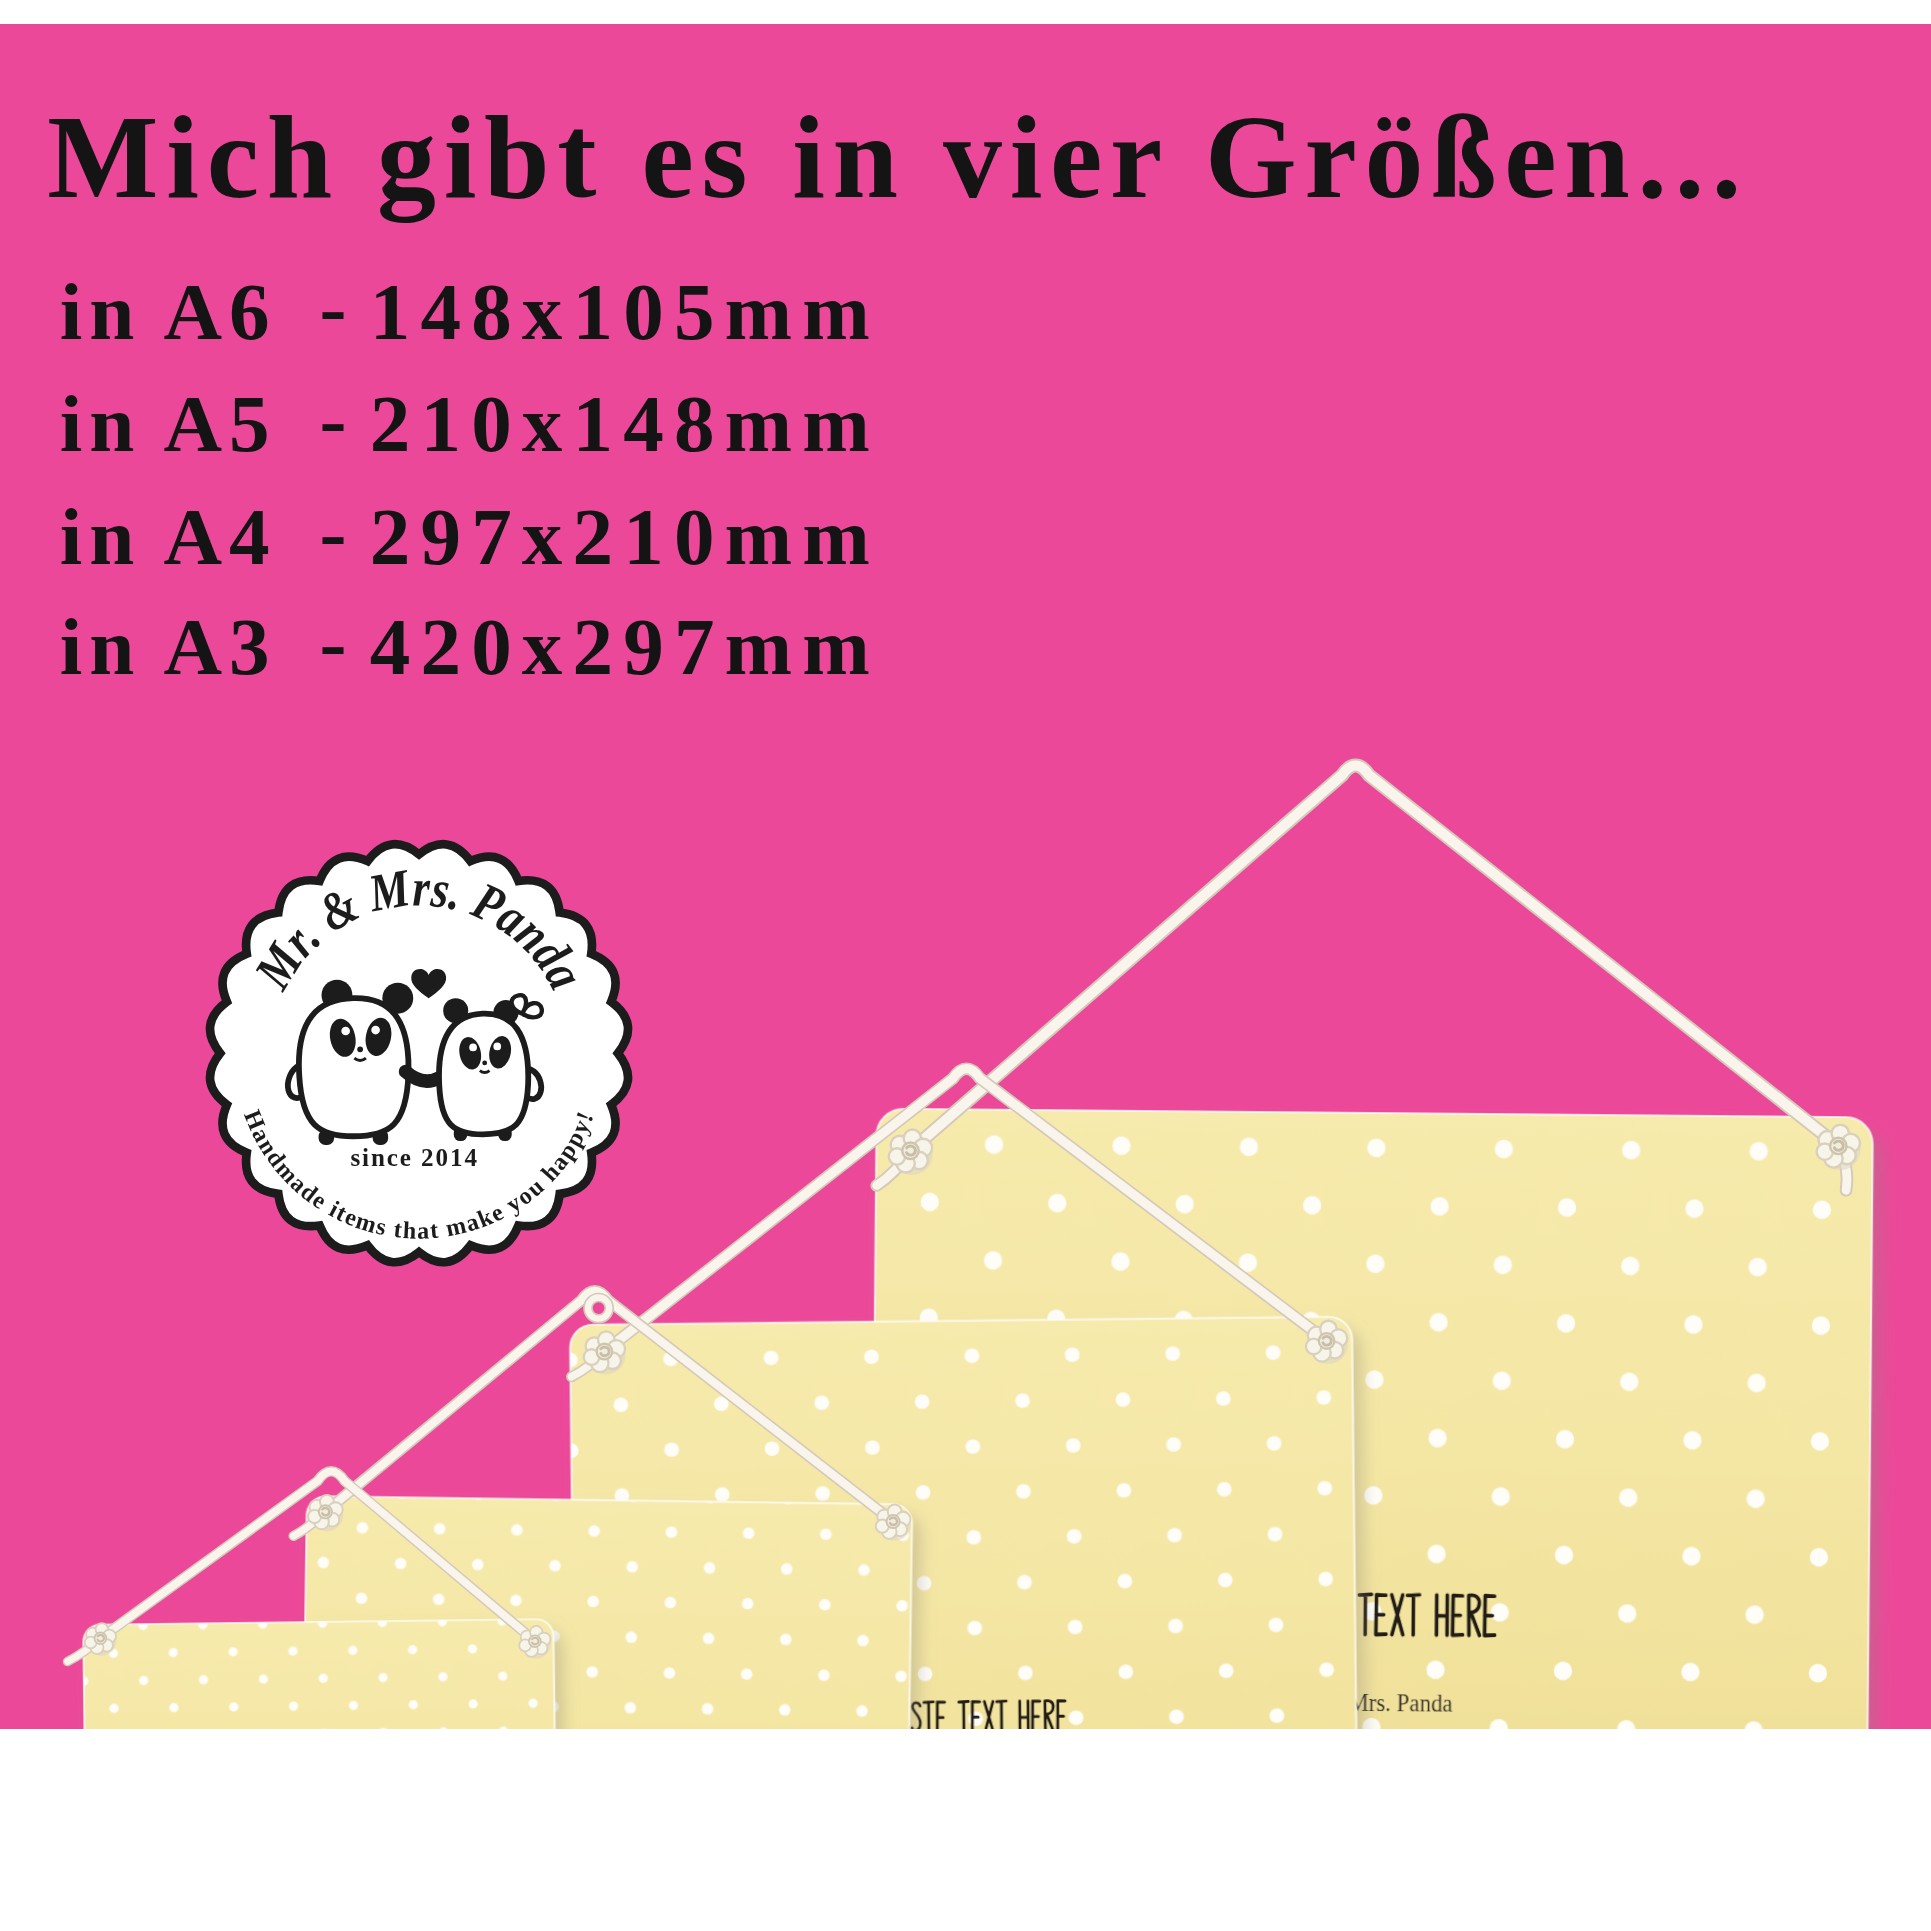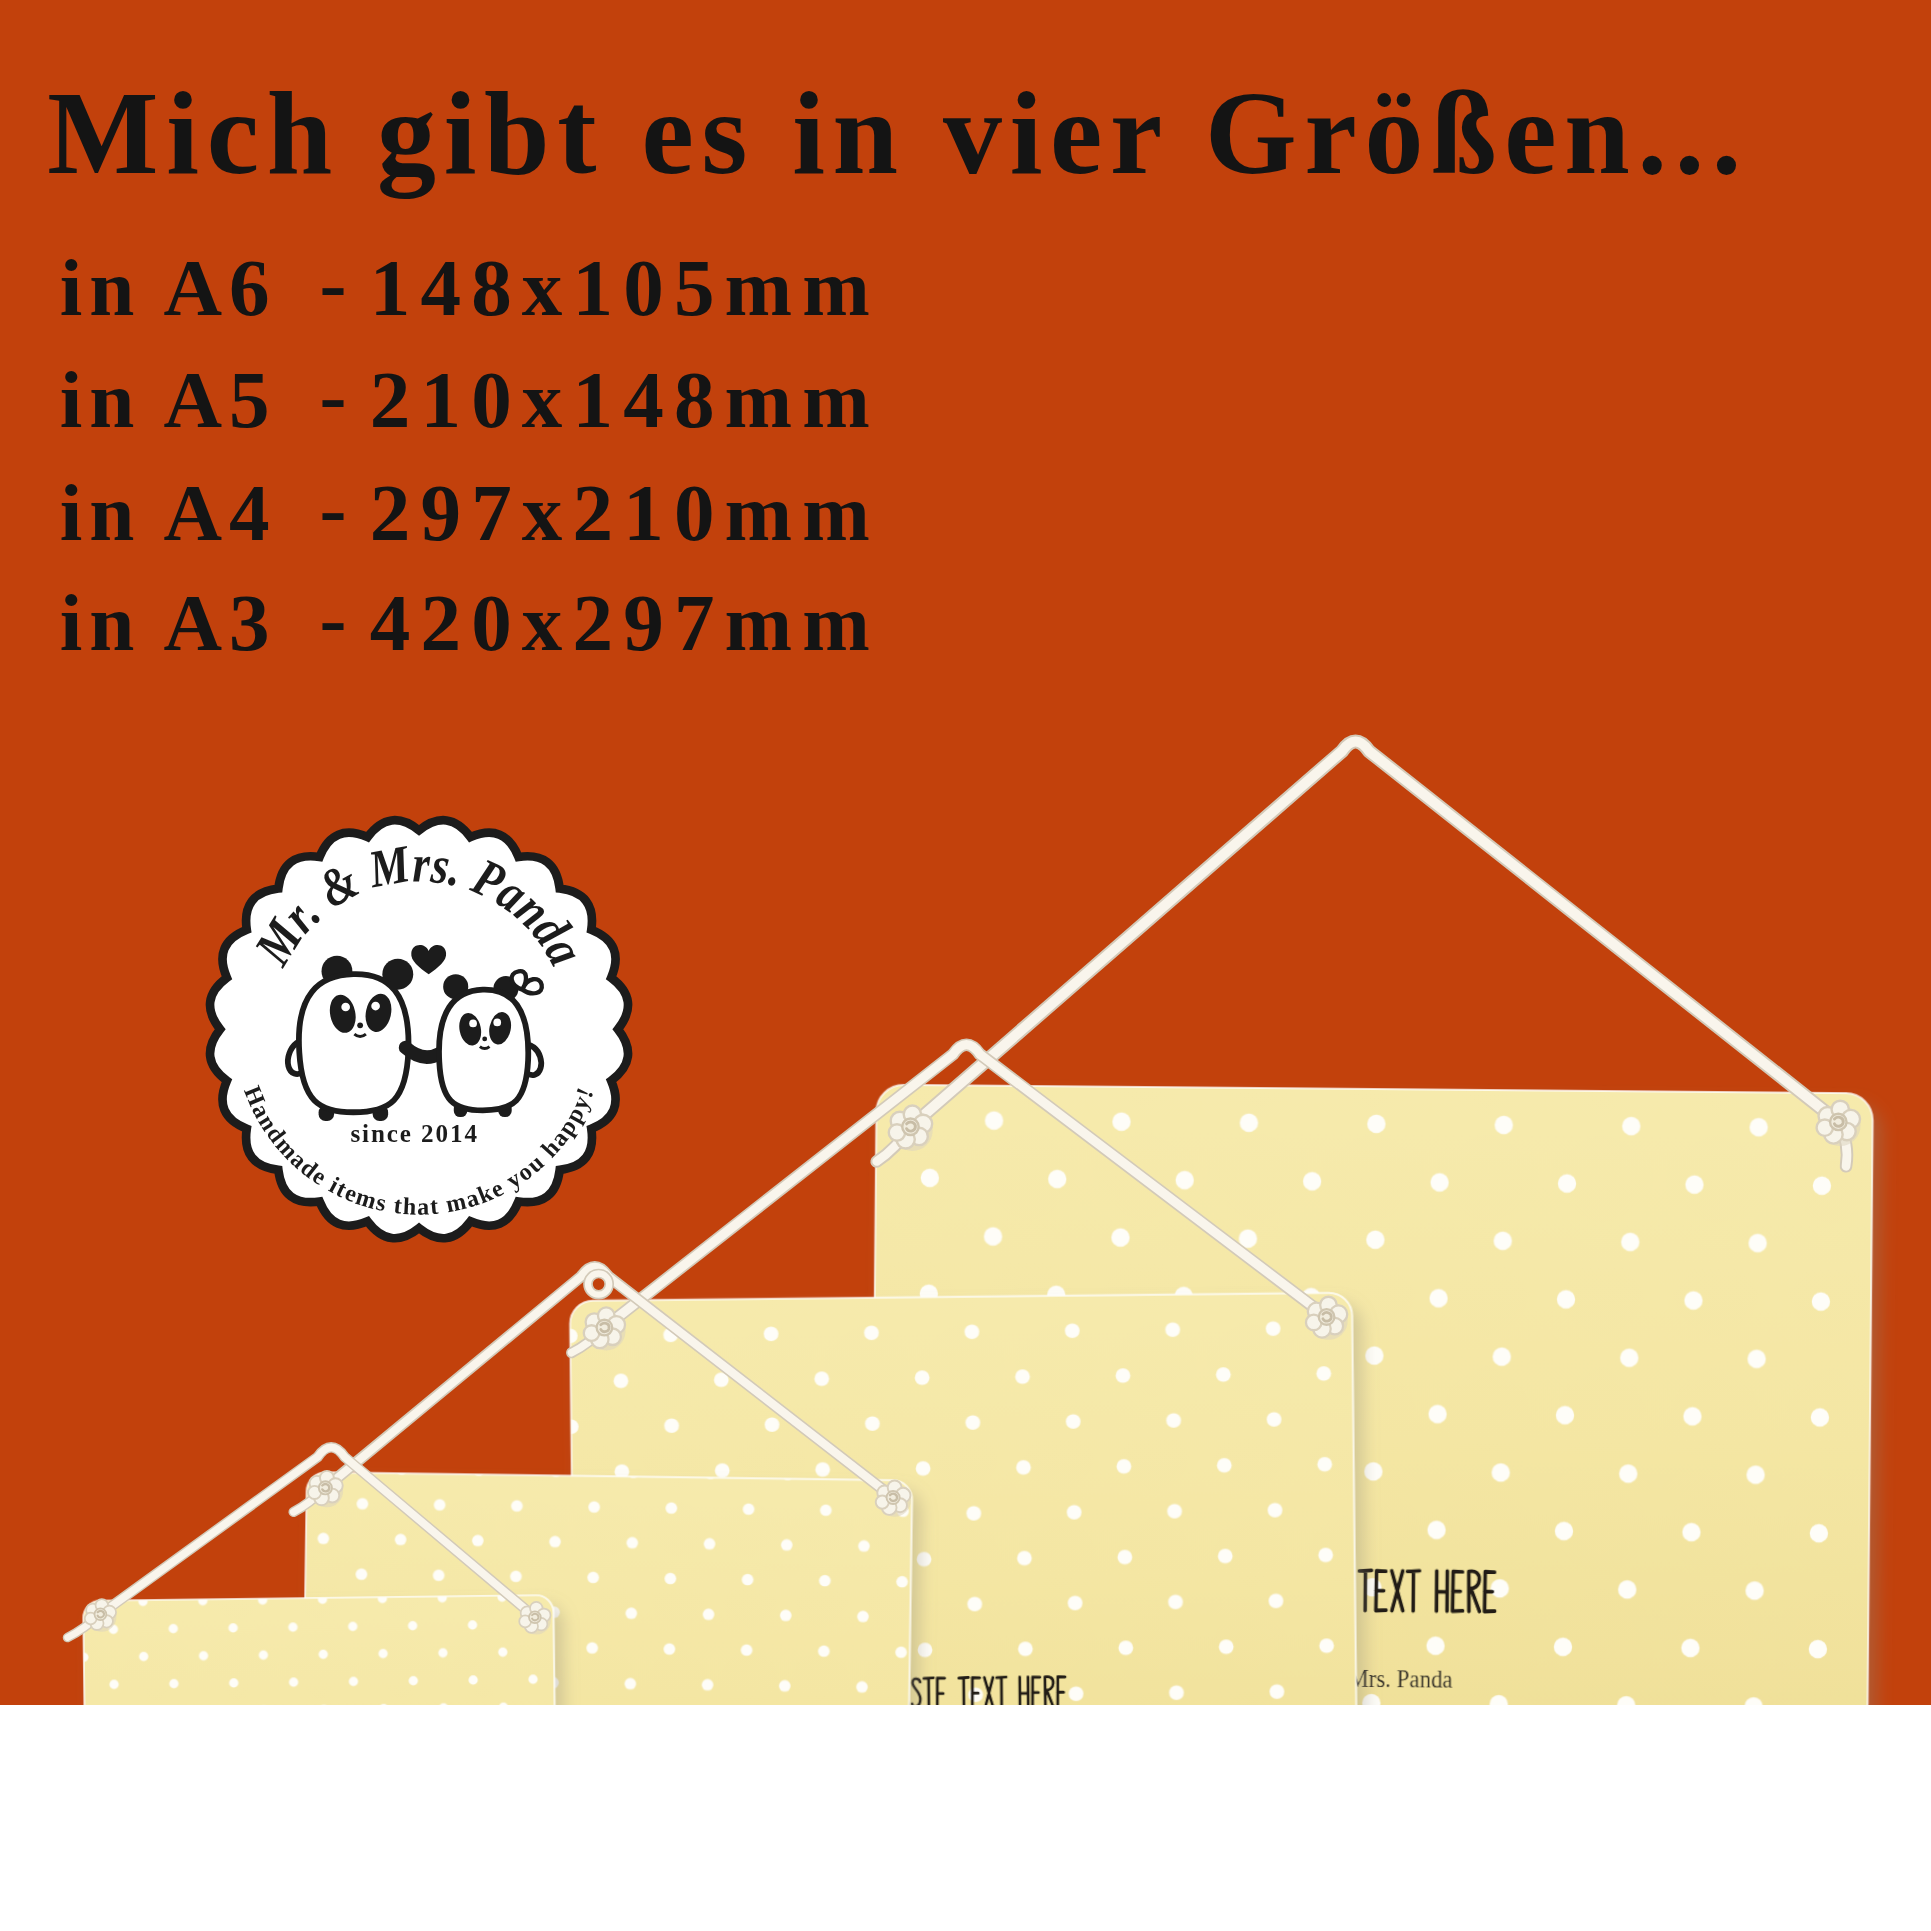--- a/index.html
+++ b/index.html
@@ -1,17 +1,17 @@
 <!DOCTYPE html>
 <html><head>
 <meta charset="utf-8">
 <style>
   html,body{margin:0;padding:0;background:#fff;}
-  #page{position:relative;width:1931px;height:1705px;overflow:hidden;background:#c2410c;
-        font-family:"Liberation Serif", serif;}
+  #page{position:relative;width:1931px;height:1705px;overflow:hidden;background:#ec4899;
+        font-family:"Liberation Serif", serif;margin-top:24px;}
   svg text{font-family:"Liberation Serif", serif;}
 </style>
 </head>
 <body>
 <div id="page">
 <svg width="1931" height="1931" viewBox="0 0 2000 2000" xmlns="http://www.w3.org/2000/svg">
 <defs>
 
   <linearGradient id="signG" x1="0" y1="0" x2="0" y2="1">
     <stop offset="0" stop-color="#f6eaac"></stop>

